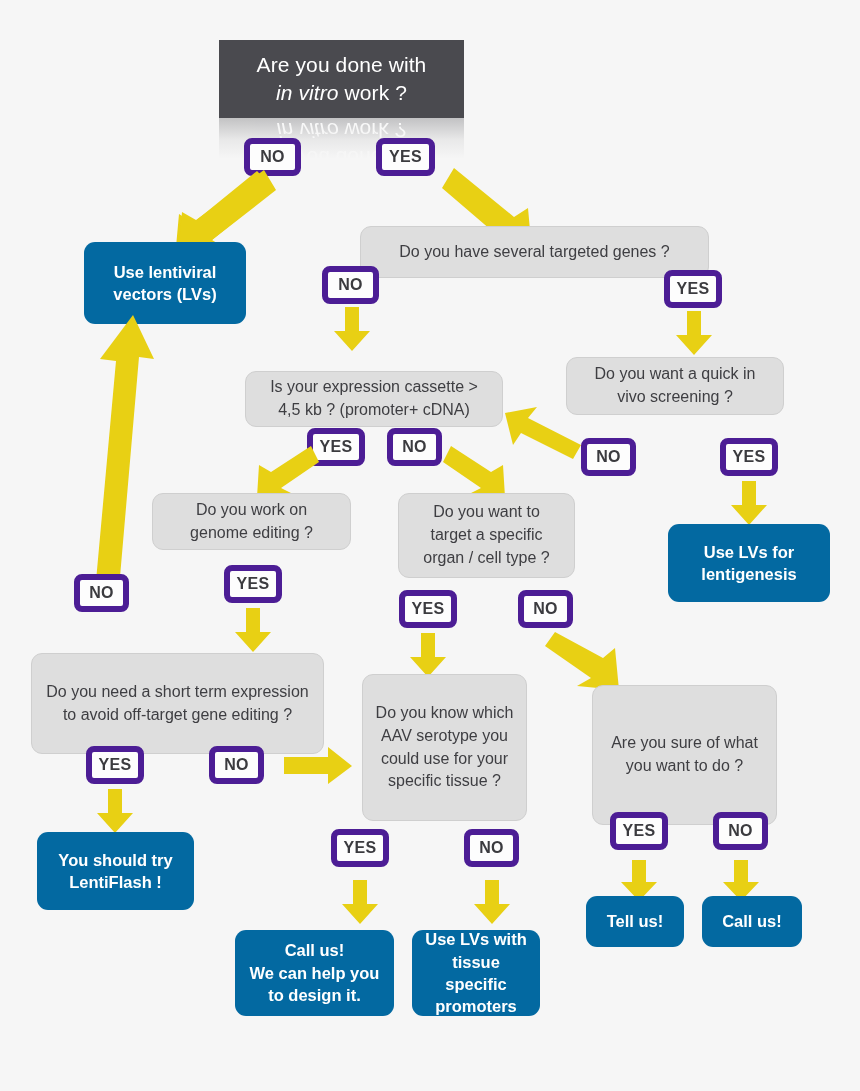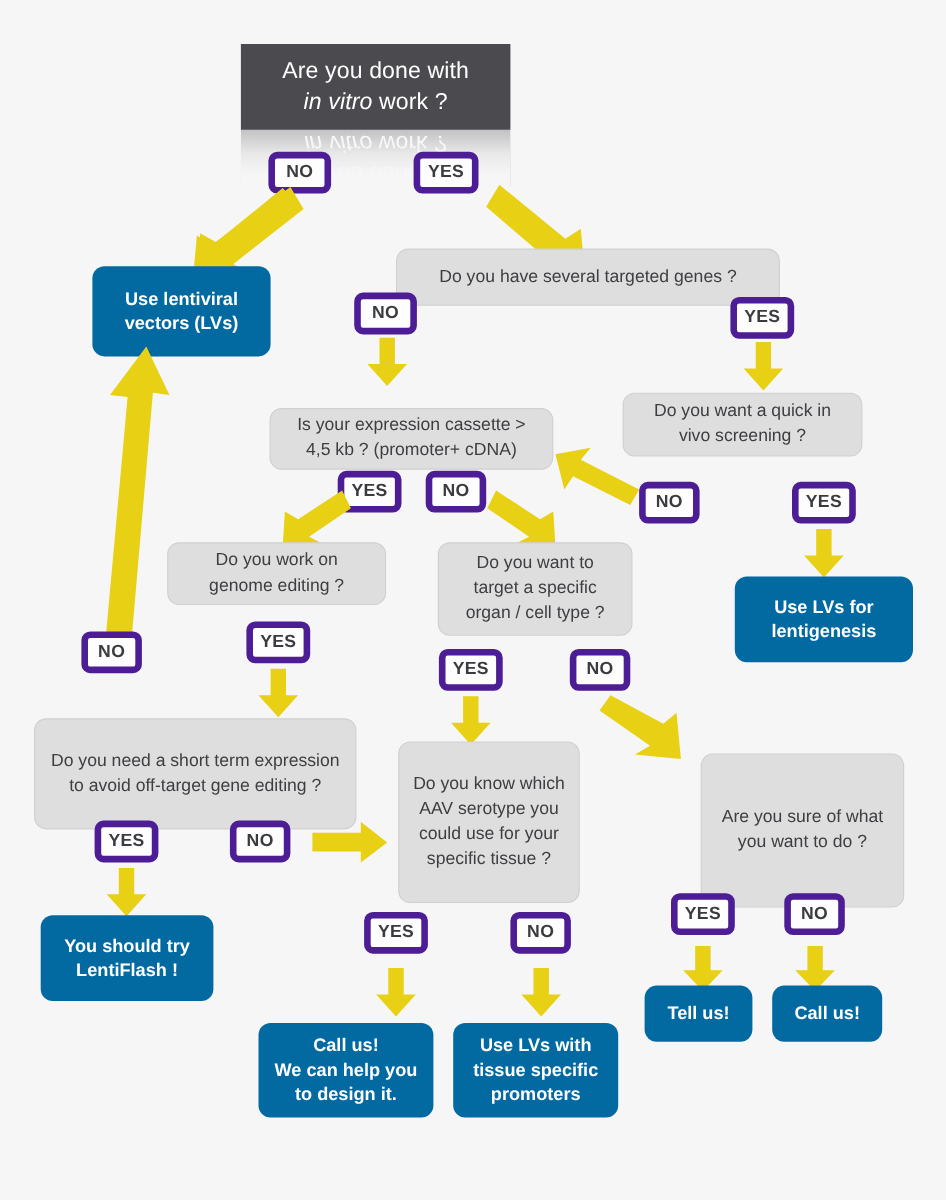--- a/index.html
+++ b/index.html
@@ -302,25 +302,25 @@
       <polygon points="12,0 26,0 26,24 37,24 19,44 1,24 12,24" fill="#e8d014"></polygon>
     </svg>
   </div>
 
   <div class="a-box" style="left:235px; top:930px; width:159px; height:86px; white-space:pre-line;">
     <span>Call us!
 We can help you
 to design it.</span>
   </div>
 
-  <div class="a-box" style="left:412px; top:930px; width:150px; height:86px;">
+  <div class="a-box" style="left:412px; top:930px; width:128px; height:86px;">
     <span>Use LVs with tissue specific promoters</span>
   </div>
 
-  <div class="q-box" style="left:592px; top:685px; width:185px; height:140px;margin-left:45px;">
+  <div class="q-box" style="left:592px; top:685px; width:185px; height:140px;">
     <span>Are you sure of what you want to do ?</span>
   </div>
 
   <div class="yn" style="left:610px; top:812px; width:58px; height:38px;">YES</div>
   <div class="yn" style="left:713px; top:812px; width:55px; height:38px;">NO</div>
 
   <div class="arrow" style="left:620px; top:860px; width:38px; height:42px;">
     <svg width="38" height="42" viewBox="0 0 38 42">
       <polygon points="12,0 26,0 26,22 37,22 19,41 1,22 12,22" fill="#e8d014"></polygon>
     </svg>

